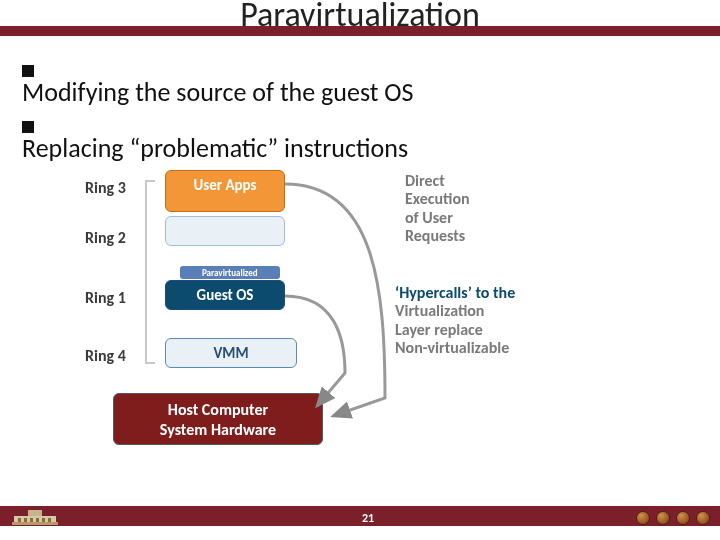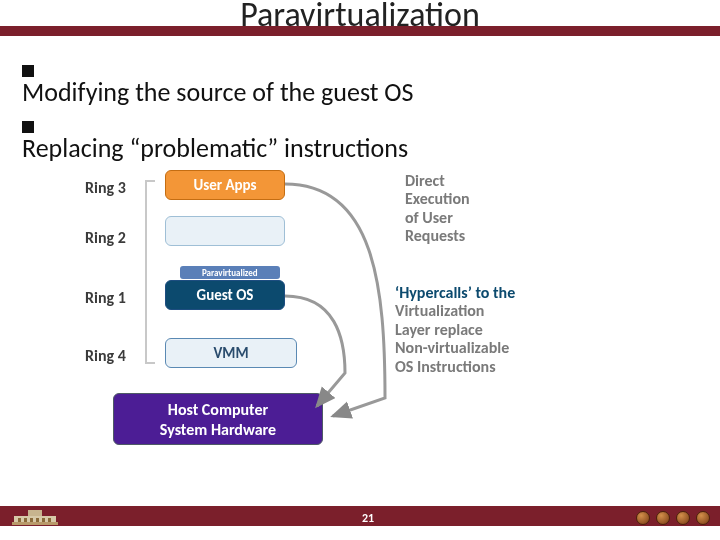--- a/index.html
+++ b/index.html
@@ -115,21 +115,21 @@
     line-height: 28px;
   }
   .box.vmm {
     background: #e9f1f7;
     border: 1px solid #5a89b3;
     color: #2a4c6d;
     font-size: 15px;
     line-height: 28px;
   }
   .box.hw {
-    background: #4c1d95;
+    background: #7f1d1d;
     border: 1px solid #4e5a65;
     color: #fff;
     font-size: 16px;
     line-height: 20px;
     padding-top: 6px;
   }
   .note {
     position: absolute;
     font-size: 16px;
     font-weight: bold;
@@ -206,21 +206,21 @@
 
   <div class="diagram">
 
     <div class="bracket" style="left:60px; top:12px; height:180px;"></div>
 
     <div class="ring-label" style="left:0; top:10px;">Ring 3</div>
     <div class="ring-label" style="left:0; top:60px;">Ring 2</div>
     <div class="ring-label" style="left:0; top:120px;">Ring 1</div>
     <div class="ring-label" style="left:0; top:178px;">Ring 4</div>
 
-    <div class="box user" style="left:80px; top:2px;  width:120px; height:30px;">User Apps</div>
+    <div class="box user" style="left:80px; top:2px;  width:120px; height:42px;">User Apps</div>
     <div class="box empty" style="left:80px; top:48px; width:120px; height:30px;"></div>
 
     <div class="pv-label" style="left:95px; top:98px;">Paravirtualized</div>
     <div class="box guest" style="left:80px; top:112px; width:120px; height:30px;">Guest OS</div>
 
     <div class="box vmm" style="left:80px; top:170px; width:132px; height:30px;">VMM</div>
 
     <div class="box hw" style="left:28px; top:225px; width:210px; height:52px;">
       <div>Host Computer</div>
       <div>System Hardware</div>
@@ -243,21 +243,20 @@
       <div>Execution</div>
       <div>of User</div>
       <div>Requests</div>
     </div>
 
     <div class="note" style="left:310px; top:116px;">
       <div><span class="accent">‘Hypercalls’ to the</span></div>
       <div>Virtualization</div>
       <div>Layer replace</div>
       <div>Non-virtualizable</div>
-      <div>OS Instructions</div>
     </div>
   </div>
 
   <div class="footer-bar"></div>
   <div class="footer-logo" style="left:6px;">
     <svg width="46" height="16" viewBox="0 0 46 16">
       <rect x="2" y="6" width="42" height="8" fill="#d7c9a8"></rect>
       <rect x="0" y="12" width="46" height="3" fill="#b89a6a"></rect>
       <rect x="6" y="8" width="3" height="4" fill="#8a6a3a"></rect>
       <rect x="12" y="8" width="3" height="4" fill="#8a6a3a"></rect>

